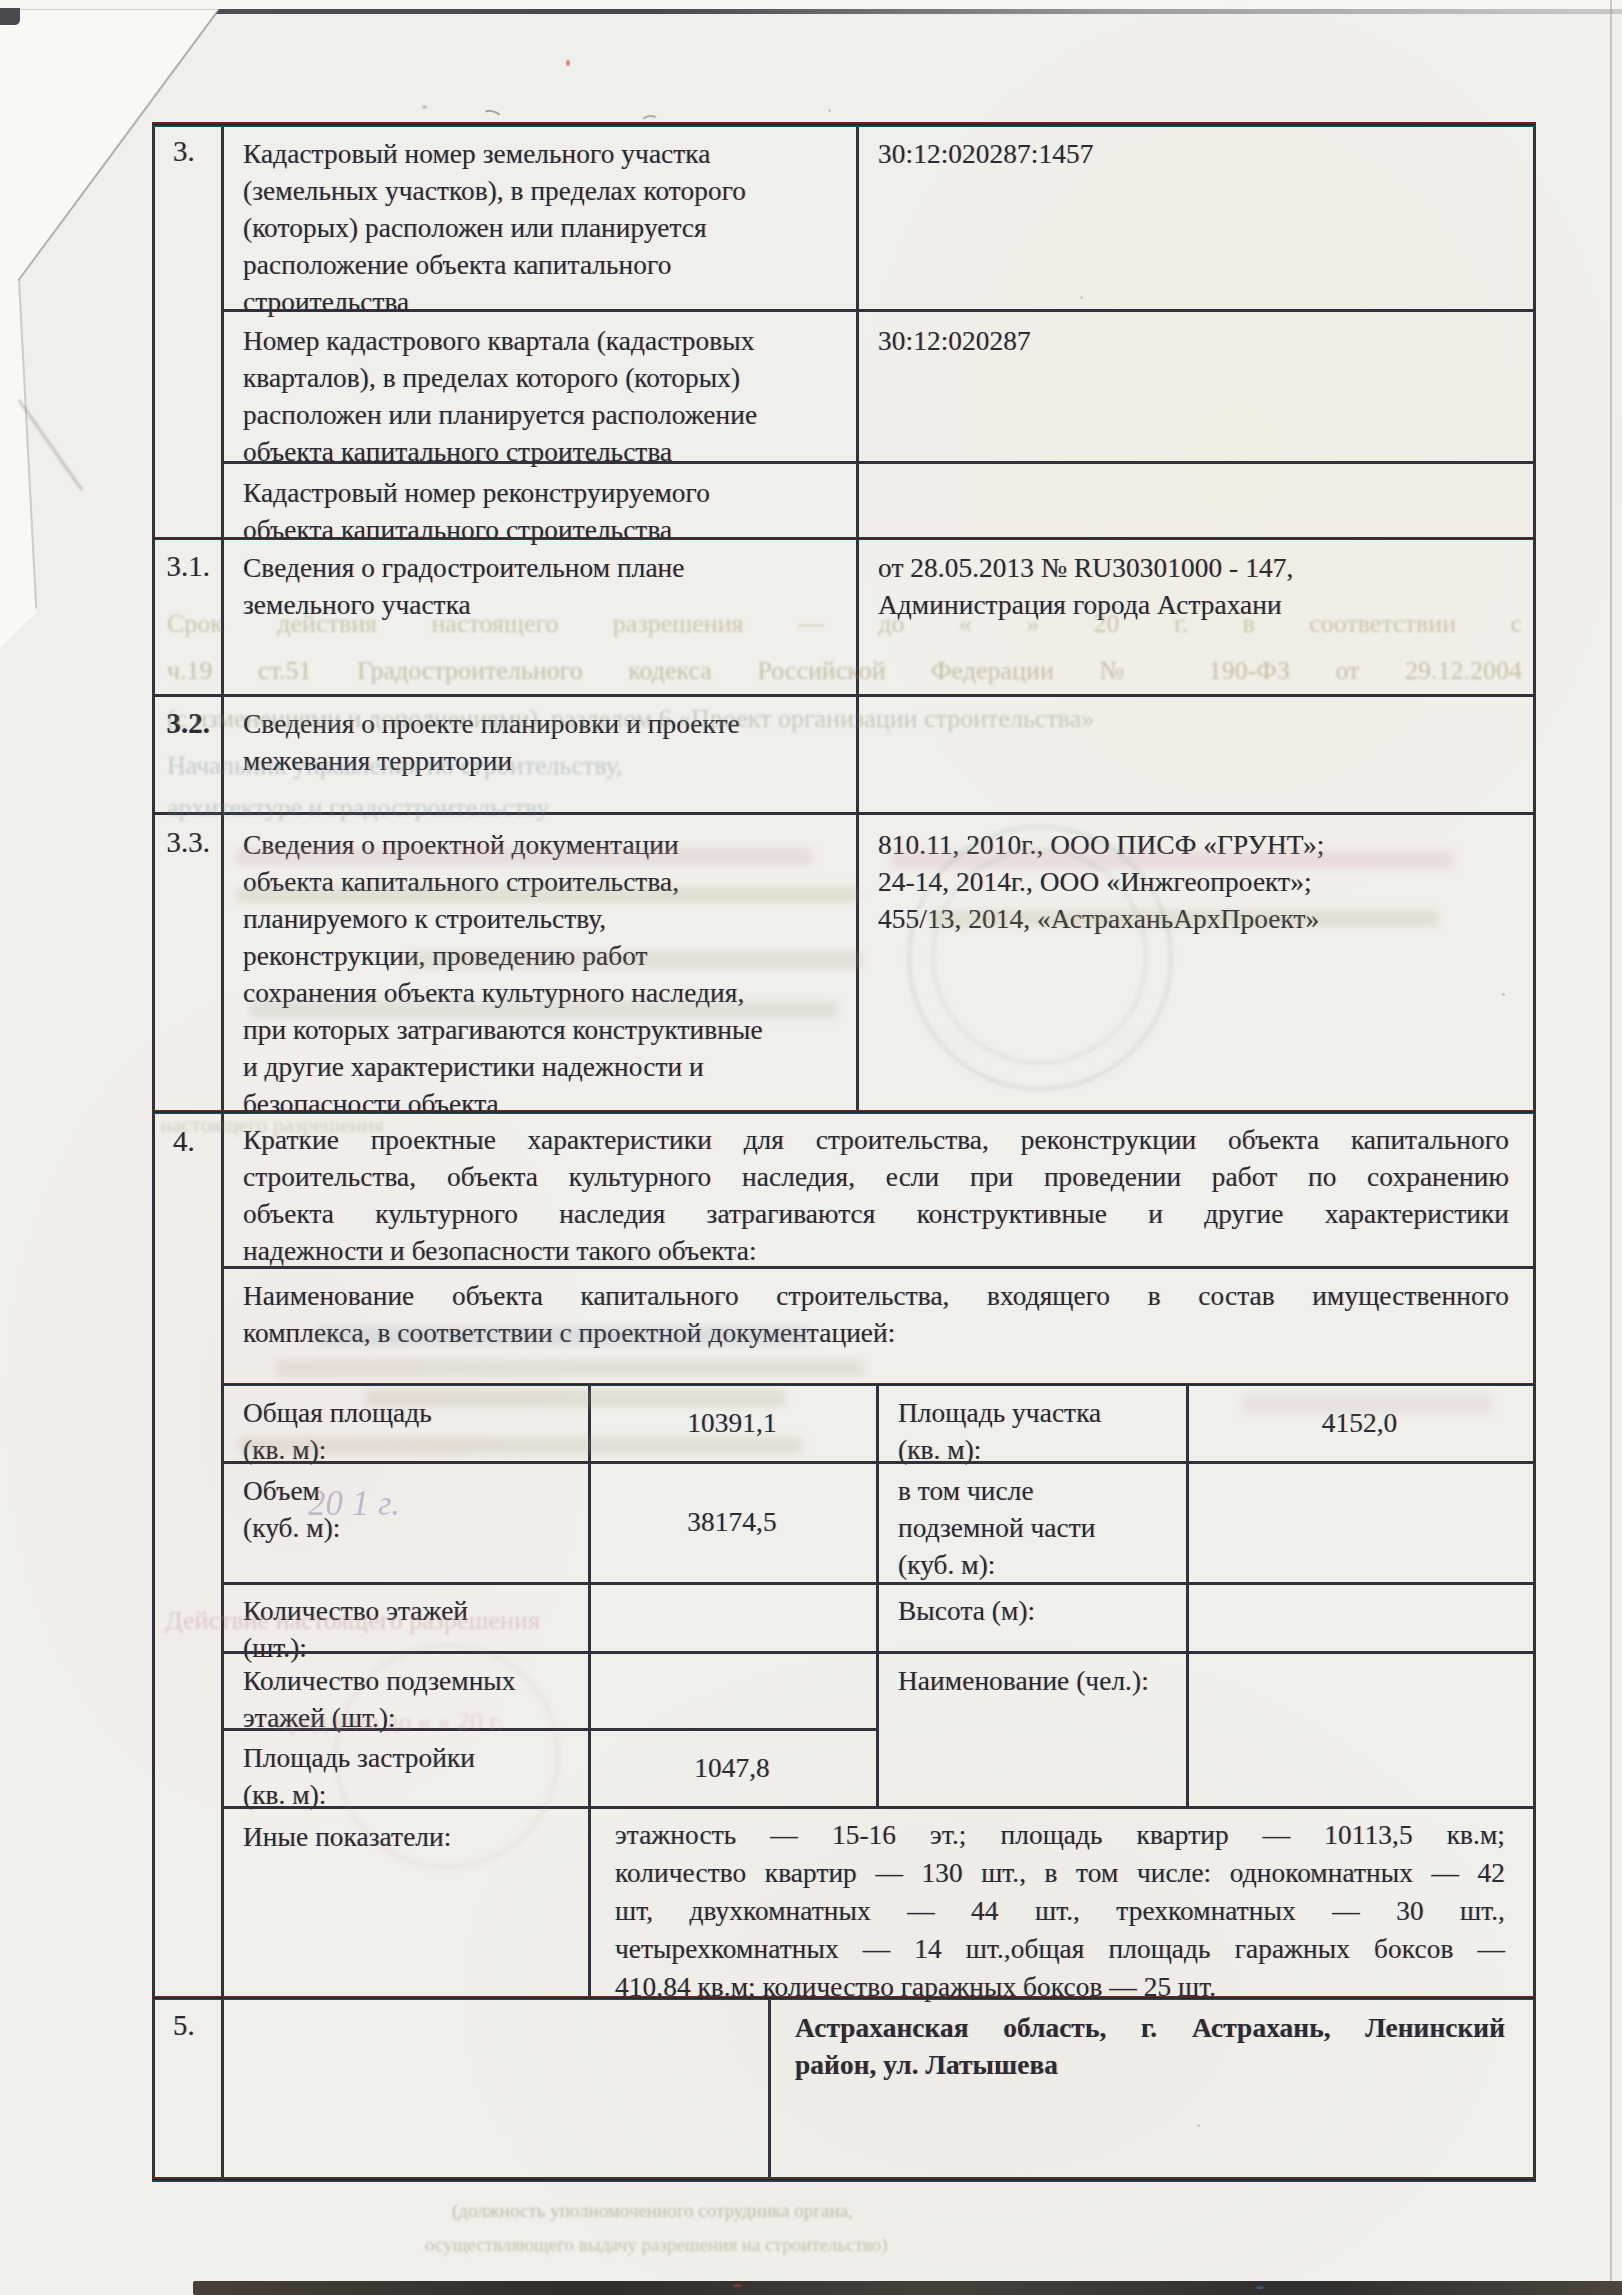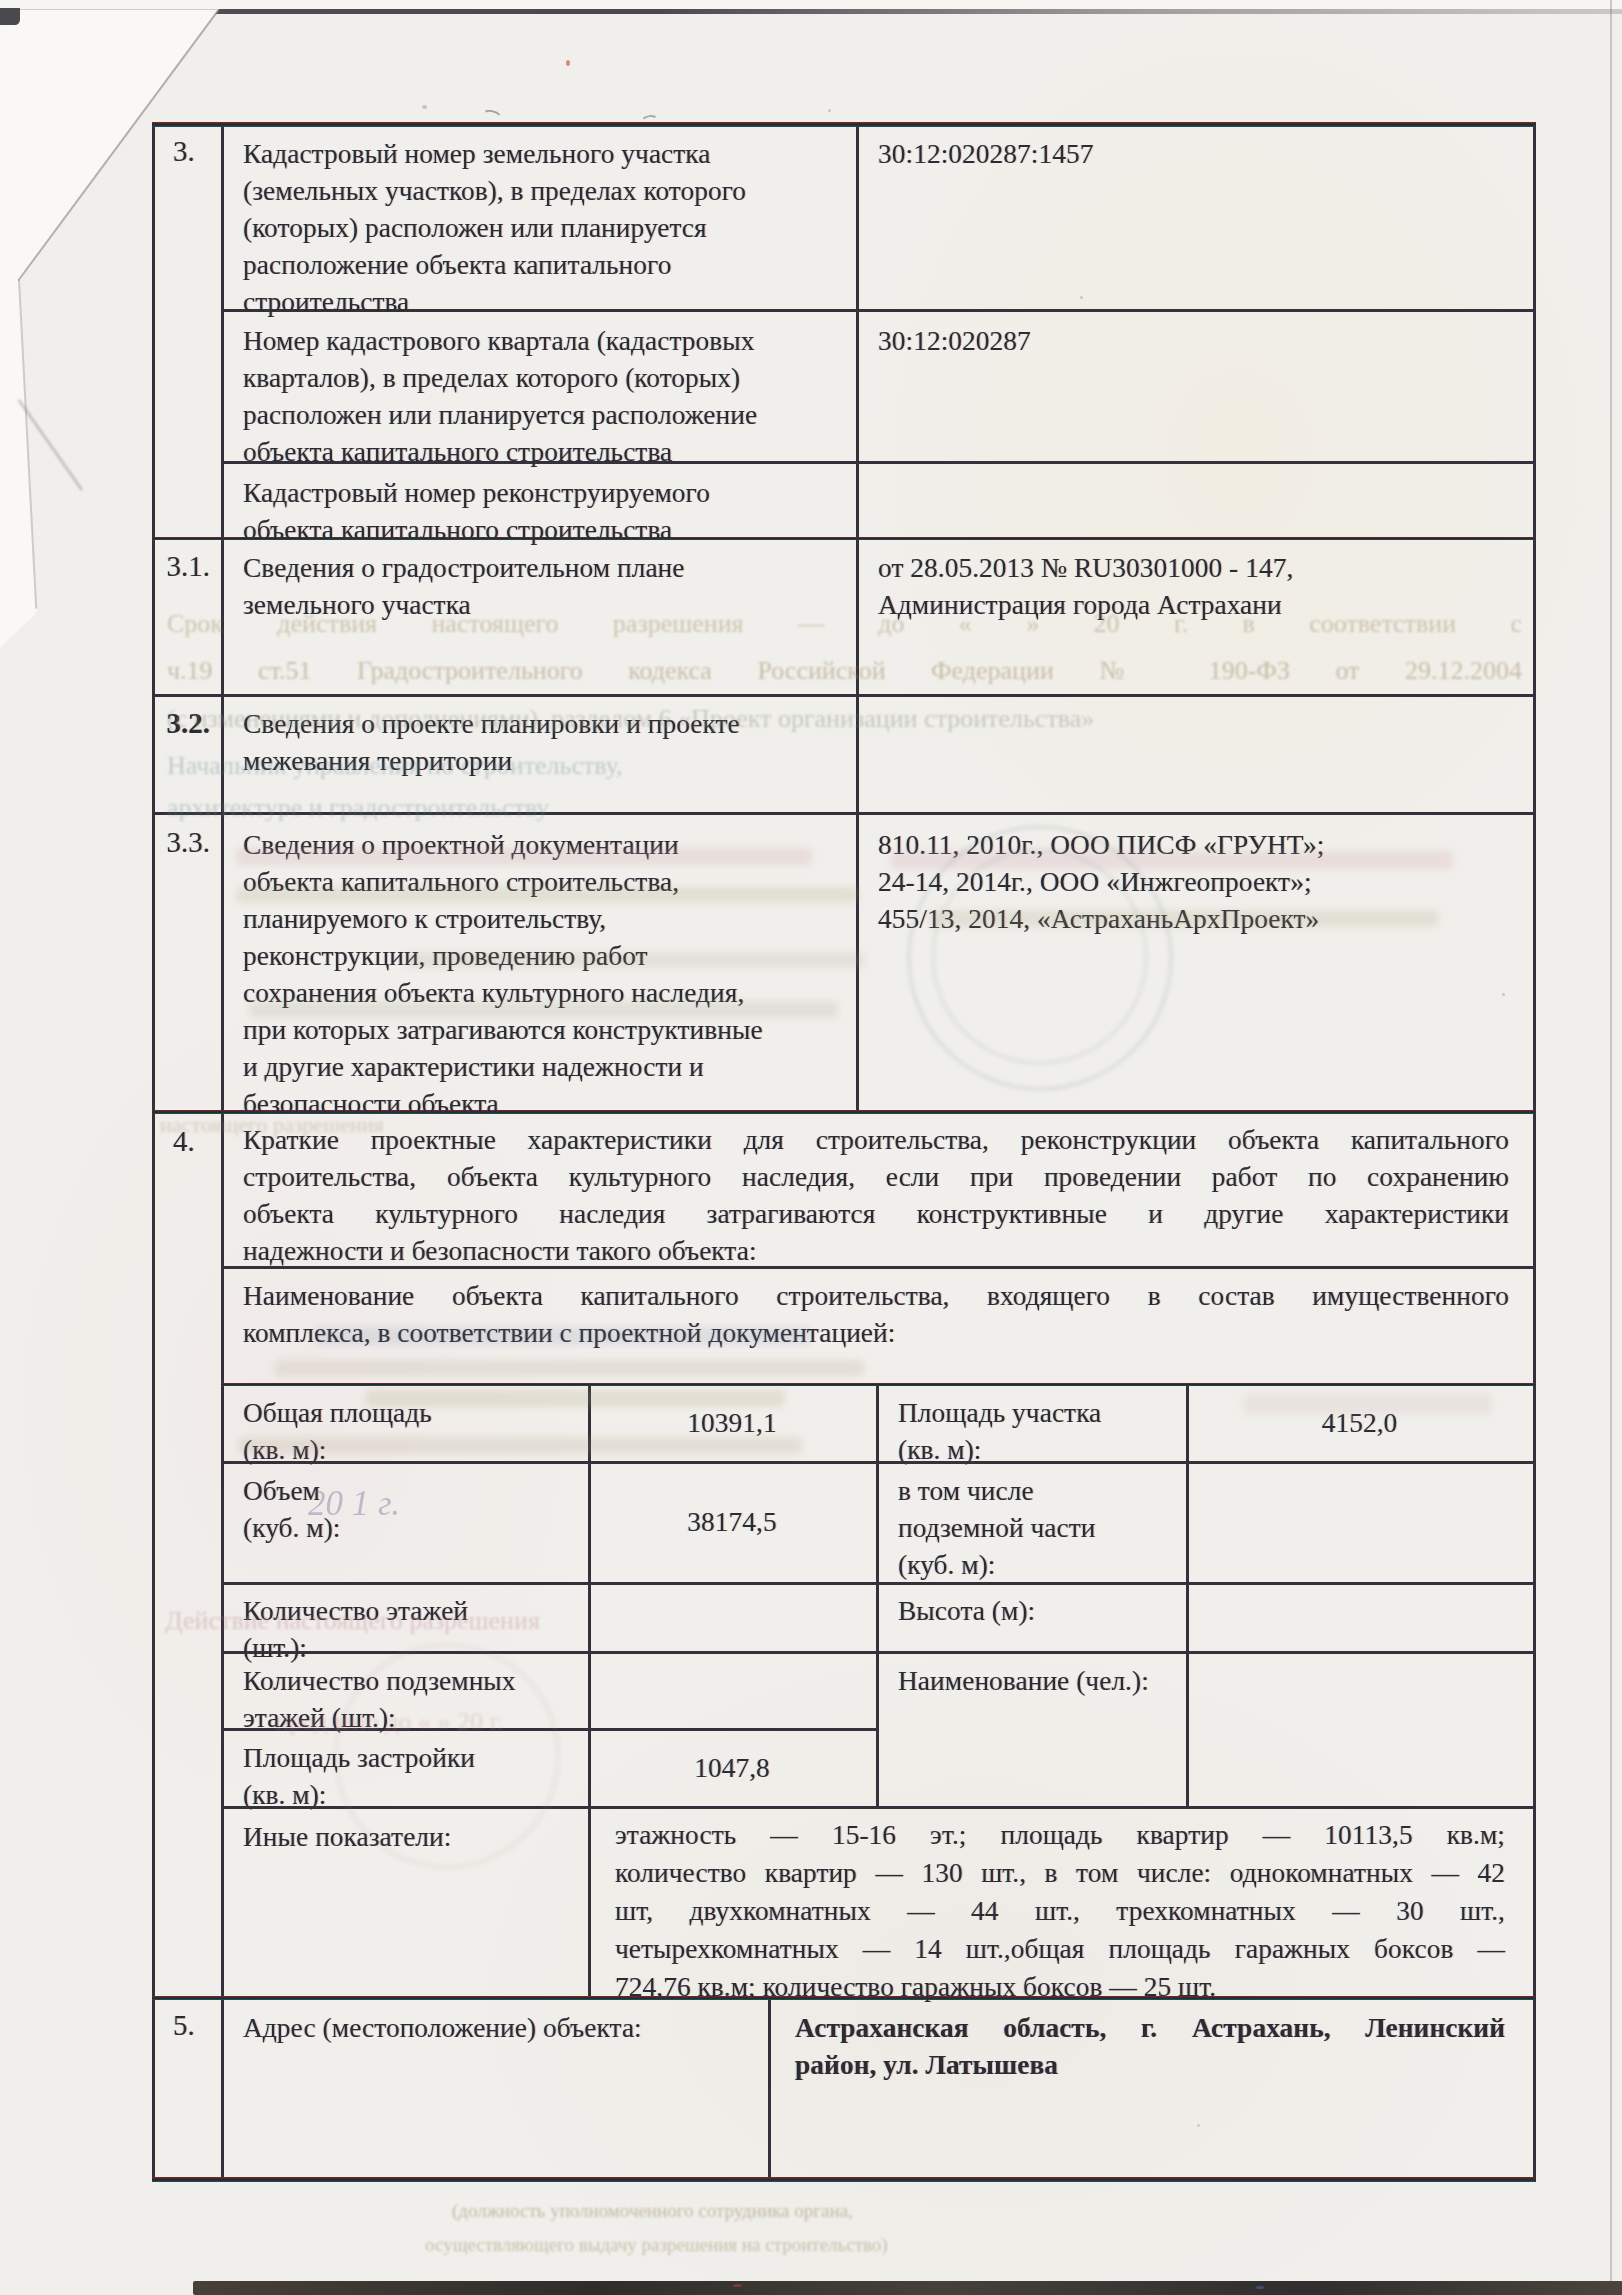--- a/index.html
+++ b/index.html
@@ -145,25 +145,24 @@
   <div class="cell center" style="left:1186px;top:1651px;width:347px;height:155px;"></div>
   <div class="cell" style="left:230px;top:1734px;width:350px;">Площадь застройки
 (кв. м):</div>
   <div class="cell center" style="left:588px;top:1728px;width:288px;height:78px;">1047,8</div>
   <div class="cell" style="left:230px;top:1813px;width:350px;">Иные показатели:</div>
   <div class="cell para" style="left:602px;top:1811px;width:916px;line-height:38px;">
       <div class="jl">этажность — 15-16 эт.; площадь квартир — 10113,5 кв.м;</div>
       <div class="jl">количество квартир — 130 шт., в том числе: однокомнатных — 42</div>
       <div class="jl">шт, двухкомнатных — 44 шт., трехкомнатных — 30 шт.,</div>
       <div class="jl">четырехкомнатных — 14 шт.,общая площадь гаражных боксов —</div>
-      <div>724,76 кв.м; количество гаражных боксов — 25 шт.</div>
+      <div>410,84 кв.м; количество гаражных боксов — 25 шт.</div>
     </div>
 
   <div class="cell numcell" style="left:160px;top:2002px;width:59px;">5.</div>
-  <div class="cell" style="left:230px;top:2004px;width:517px;">Адрес (местоположение) объекта:</div>
   <div class="cell para bold" style="left:782px;top:2004px;width:736px;">
       <div class="jl">Астраханская область, г. Астрахань, Ленинский</div>
       <div>район, ул. Латышева</div>
     </div>
 
   <div class="ghost jl" style="left:167px;top:609px;width:1355px;font-size:26px;color:rgba(154,138,92,.42);filter:blur(0.8px);">Срок действия настоящего разрешения — до «   »                 20      г. в соответствии с</div>
   <div class="ghost jl" style="left:167px;top:656px;width:1355px;font-size:26px;color:rgba(150,134,90,.45);filter:blur(0.8px);">ч.19 ст.51 Градостроительного кодекса Российской Федерации № 190-ФЗ от 29.12.2004</div>
   <div class="ghost" style="left:167px;top:704px;width:1178px;font-size:26px;color:rgba(128,146,118,.4);filter:blur(1px);">(с изменениями и дополнениями), разделом 6 «Проект организации строительства»</div>
   <div class="ghost" style="left:167px;top:751px;width:654px;font-size:26px;color:rgba(96,138,146,.35);filter:blur(1.3px);">Начальник управления по строительству,</div>
   <div class="ghost" style="left:167px;top:793px;width:622px;font-size:26px;color:rgba(96,138,146,.33);filter:blur(1.3px);">архитектуре и градостроительству</div>

